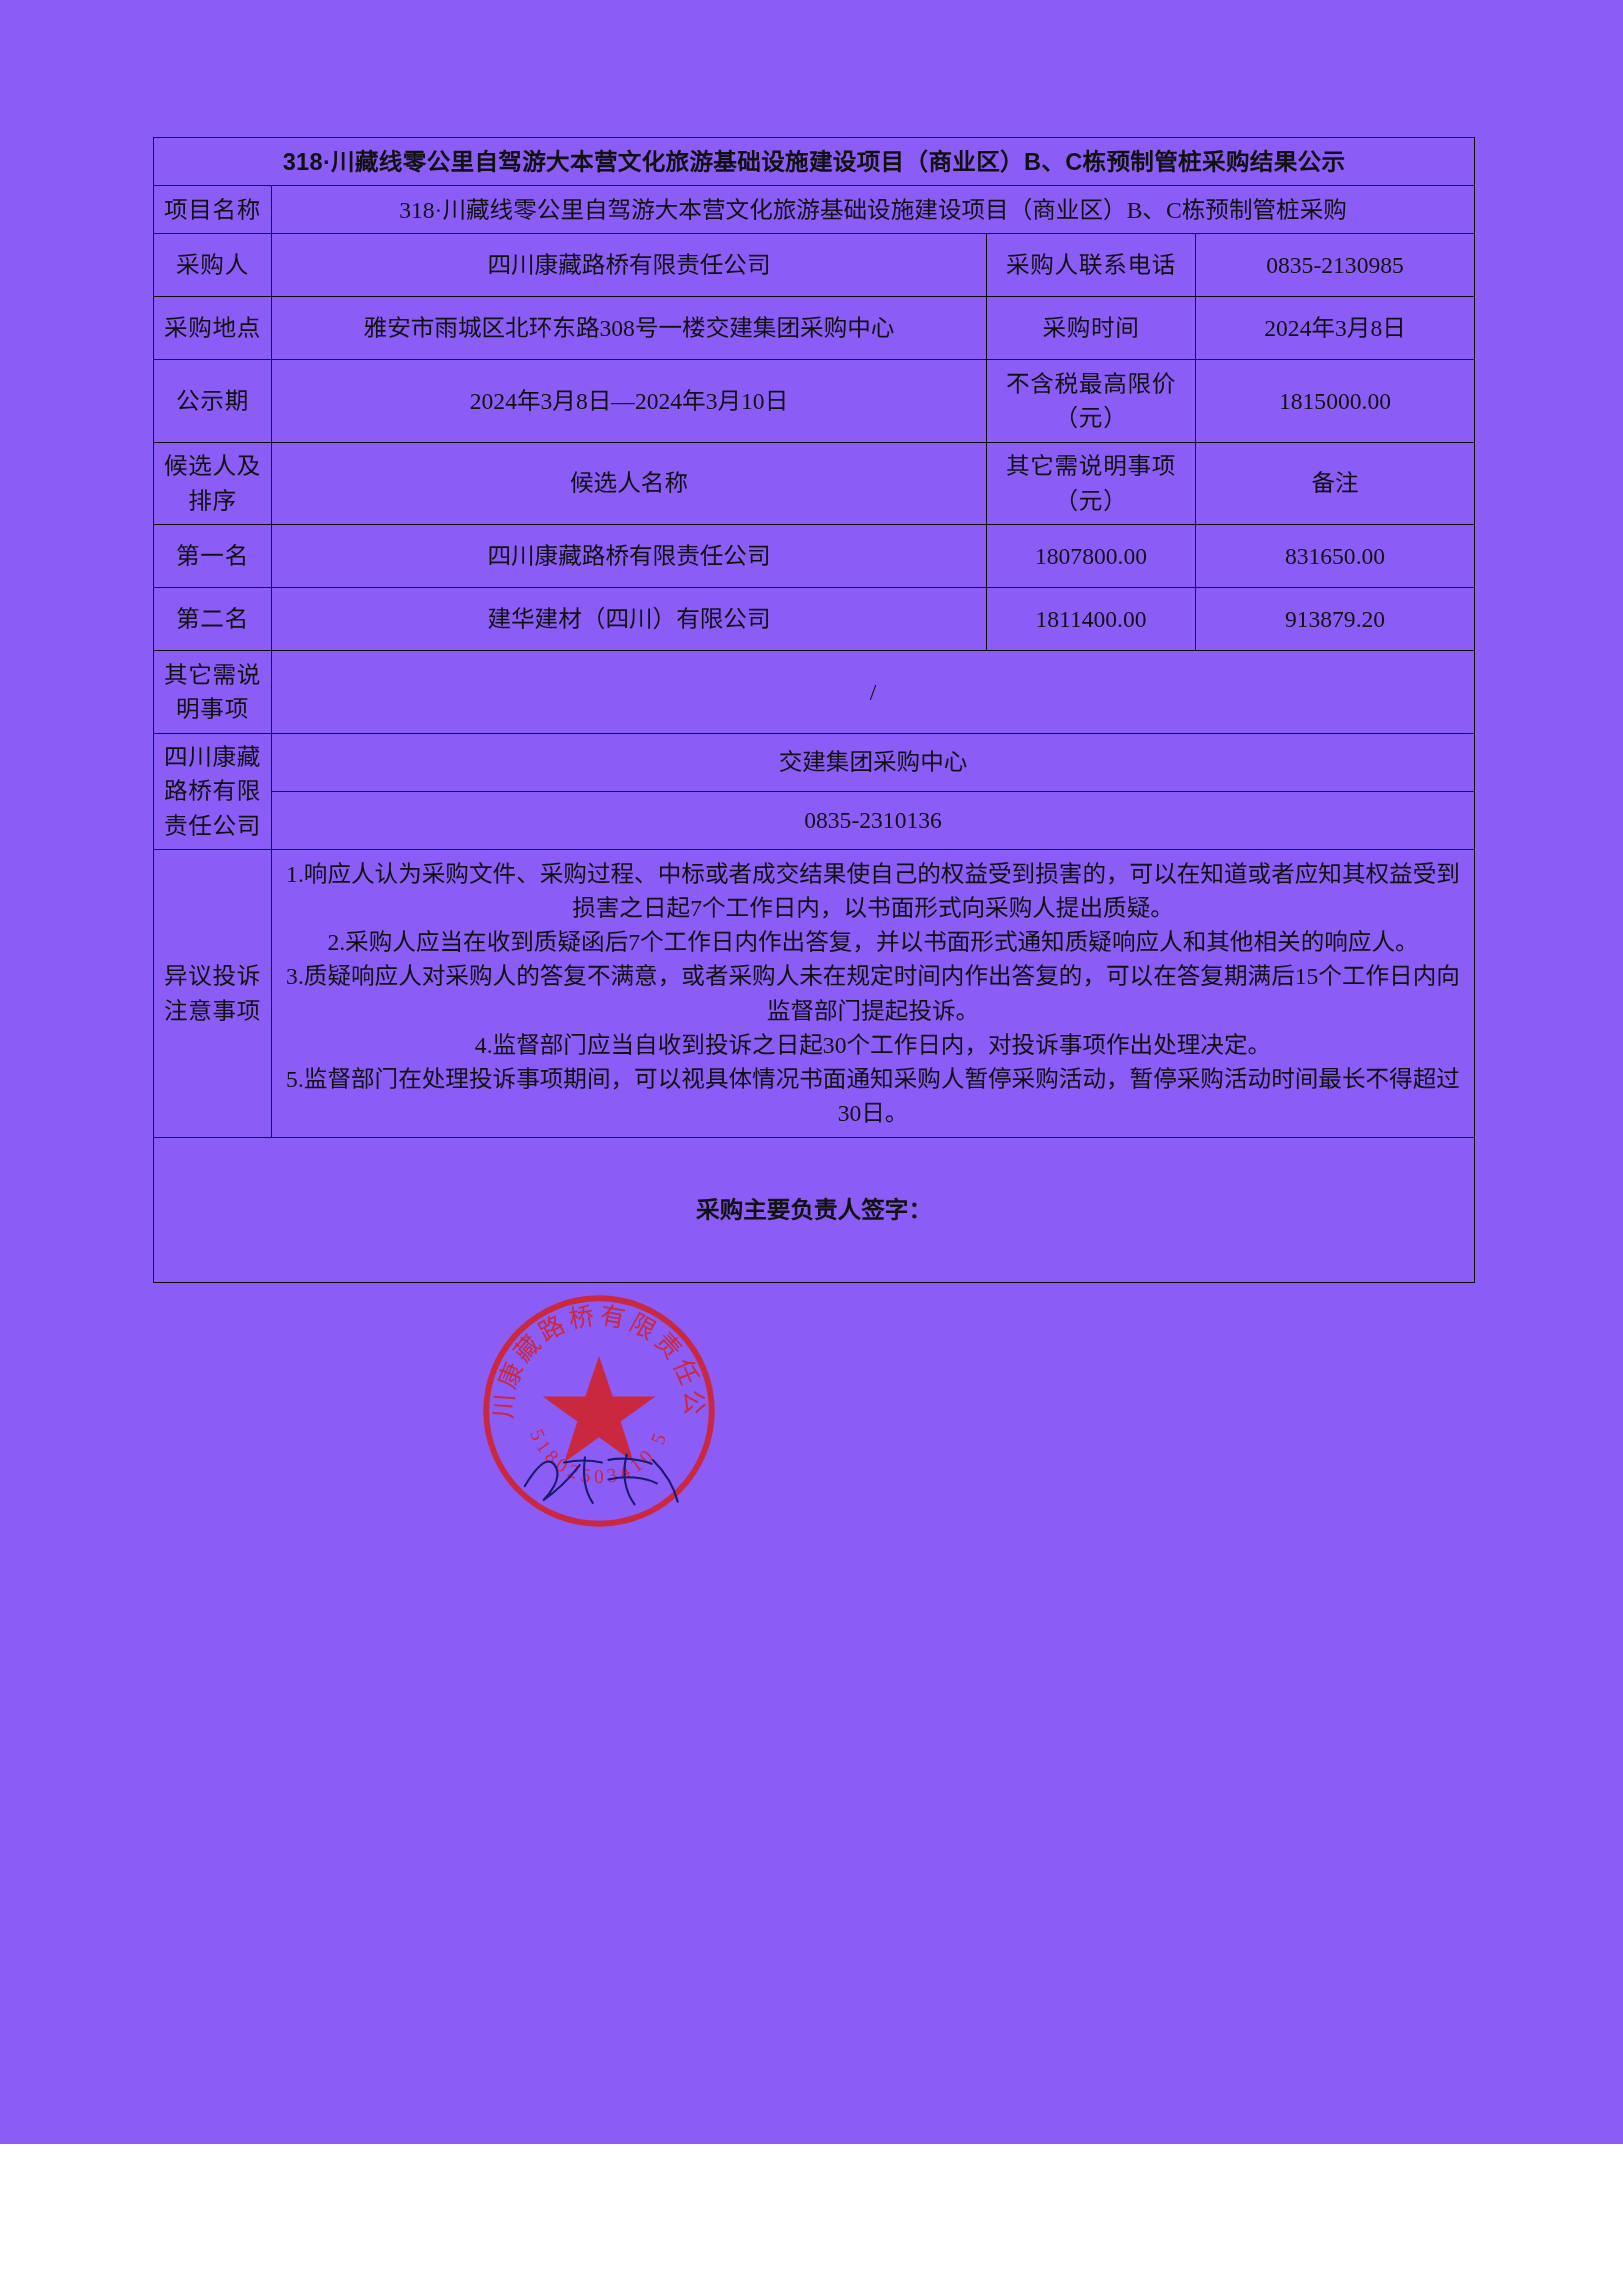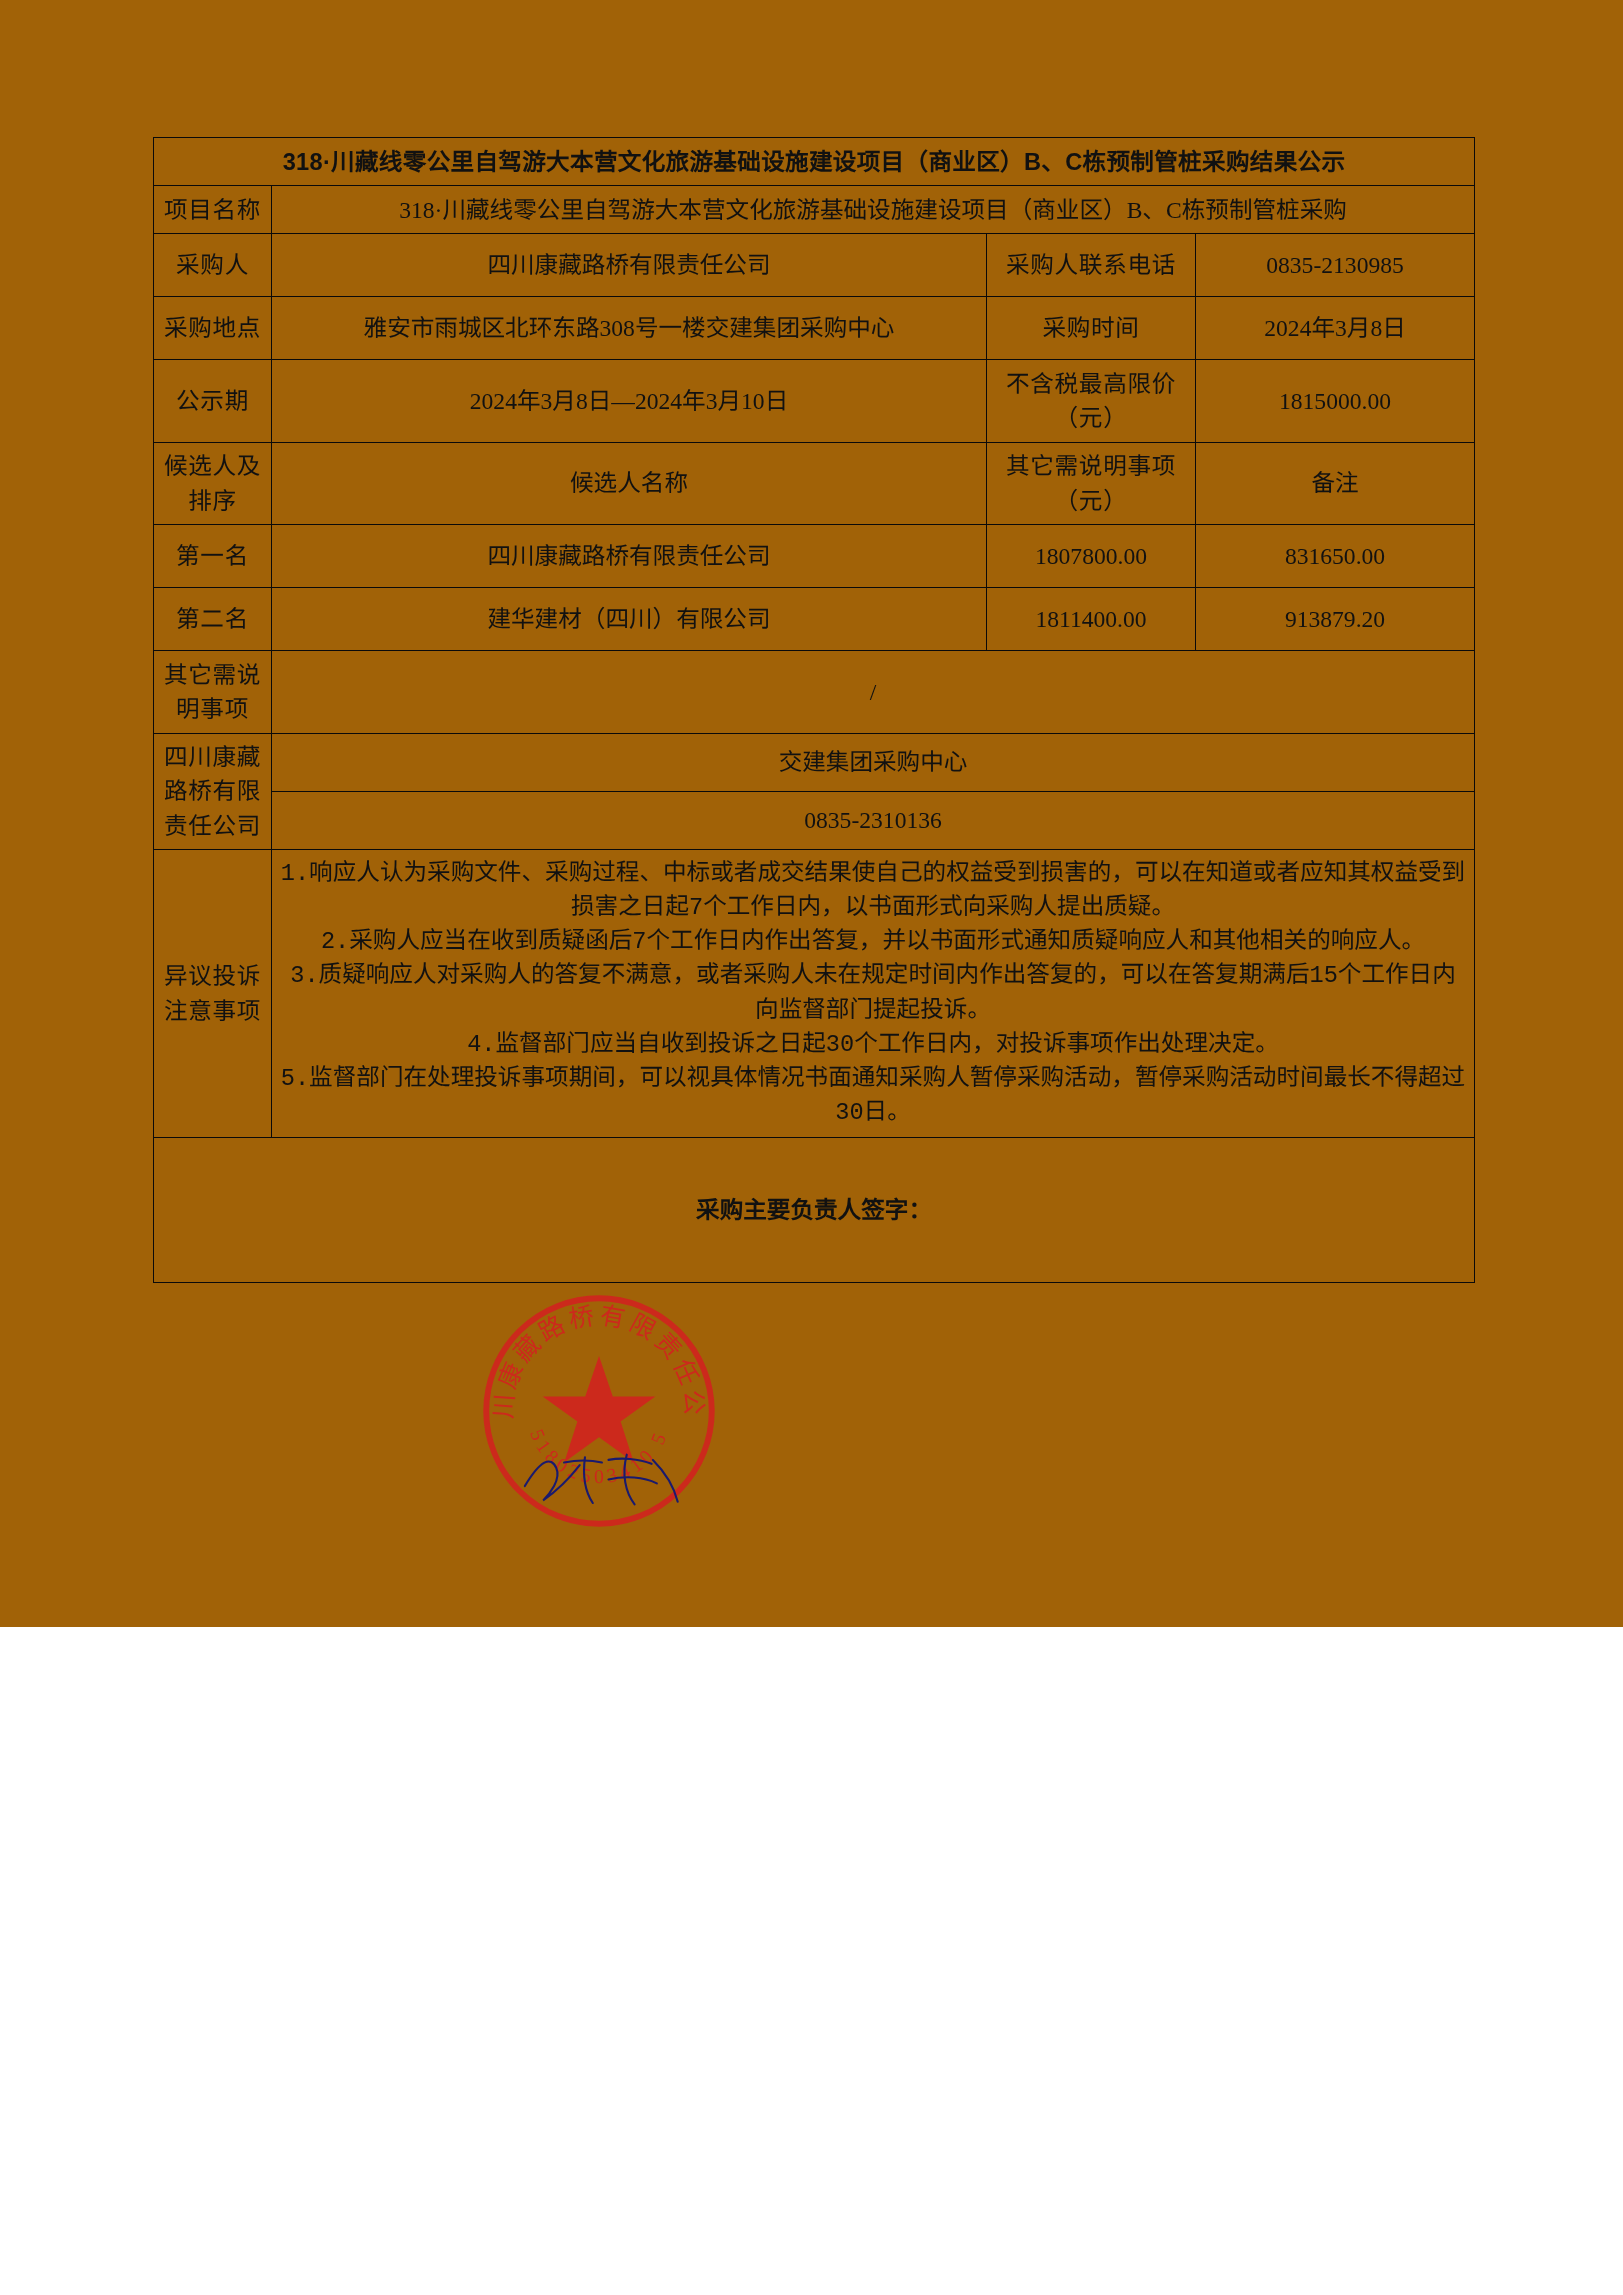--- a/index.html
+++ b/index.html
@@ -13,22 +13,22 @@
     font-family: "Liberation Serif", "DejaVu Serif", serif;
     color: #111111;
     position: relative;
     overflow: hidden;
   }
 
   .page {
     position: absolute;
     left: 0; top: 0;
     width: 1623px;
-    height: 1627px;
-    background: #a16207;
+    height: 2144px;
+    background: #8b5cf6;
   }
 
   .doc-table {
     position: absolute;
     left: 153px;
     top: 137px;
     width: 1321px;
     border-collapse: collapse;
     table-layout: fixed;
   }
@@ -60,21 +60,20 @@
     text-align: center;
   }
   .row-h-2 { height: 63px; }
   .row-h-3 { height: 76px; }
 
   .notice-cell {
     text-align: left;
     font-size: 24px;
     line-height: 1.62;
     padding: 17px 19.6px 19.6px 17px;
-    font-family: Liberation Mono, monospace;
   }
   .notice-cell p {
     margin: 0;
     text-indent: 0;
   }
 
   .sign-cell {
     text-align: left;
     padding-left: 17px;
     font-size: 24px;

